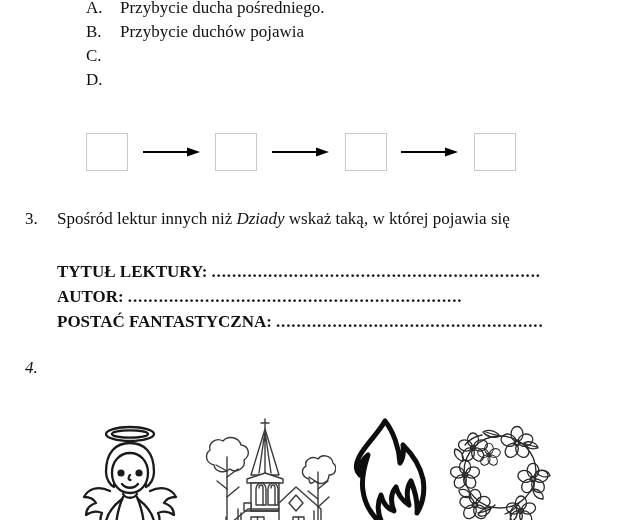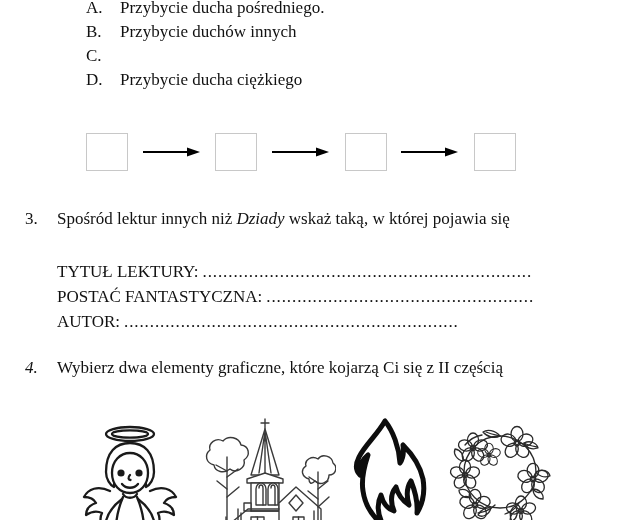--- a/index.html
+++ b/index.html
@@ -103,20 +103,21 @@
     top: 259px;
     width: 560px;
   }
   .field-row {
     display: flex;
     align-items: flex-end;
     height: 25px;
     font-size: 17px;
     line-height: 25px;
     white-space: nowrap;
+    font-weight: bold;
   }
   .field-label { flex: 0 0 auto; }
   .field-dots {
     flex: 0 0 auto;
     overflow: hidden;
     letter-spacing: 0.9px;
     padding-left: 4px;
   }
 
   
@@ -145,28 +146,27 @@
 
 <div class="page">
 
   <div class="options">
     <div class="option-row">
       <span class="option-letter">A.</span>
       <span class="option-text">Przybycie ducha pośredniego.</span>
     </div>
     <div class="option-row">
       <span class="option-letter">B.</span>
-      <span class="option-text">Przybycie duchów innych</span>
+      <span class="option-text">Przybycie duchów pojawia</span>
     </div>
     <div class="option-row">
       <span class="option-letter">C.</span>
     </div>
     <div class="option-row">
       <span class="option-letter">D.</span>
-      <span class="option-text">Przybycie ducha ciężkiego</span>
     </div>
   </div>
 
   <div class="flow">
     <div class="flow-box"></div>
     <div class="flow-arrow">
       <svg width="58" height="12" viewBox="0 0 58 12">
         <line x1="0" y1="6" x2="46" y2="6" stroke="#000" stroke-width="2.2"></line>
         <polygon points="44,1.5 57,6 44,10.5" fill="#000"></polygon>
       </svg>
@@ -194,33 +194,32 @@
       <span>Spośród lektur innych niż </span><span class="it">Dziady</span><span> wskaż taką, w której pojawia się</span>
     </div>
   </div>
 
   <div class="fields">
     <div class="field-row">
       <span class="field-label">TYTUŁ LEKTURY:</span>
       <span class="field-dots">................................................................</span>
     </div>
     <div class="field-row">
+      <span class="field-label">AUTOR:</span>
+      <span class="field-dots">.................................................................</span>
+    </div>
+    <div class="field-row">
       <span class="field-label">POSTAĆ FANTASTYCZNA:</span>
       <span class="field-dots">....................................................</span>
-    </div>
-    <div class="field-row">
-      <span class="field-label">AUTOR:</span>
-      <span class="field-dots">.................................................................</span>
     </div>
   </div>
 
   <div class="question" id="question-4">
     <span class="q-num italic">4.</span>
     <div class="q-body">
-      <div>Wybierz dwa elementy graficzne, które kojarzą Ci się z II częścią</div>
     </div>
   </div>
 
   <div class="illustrations">
 
     <div class="illu" id="illu-angel">
       <svg width="108" height="110" viewBox="0 0 108 110">
         <g fill="none" stroke="#1a1a1a" stroke-width="2.3" stroke-linecap="round" stroke-linejoin="round">
           <ellipse cx="54" cy="17" rx="24" ry="7"></ellipse>
           <ellipse cx="54" cy="17" rx="18" ry="3.6"></ellipse>

